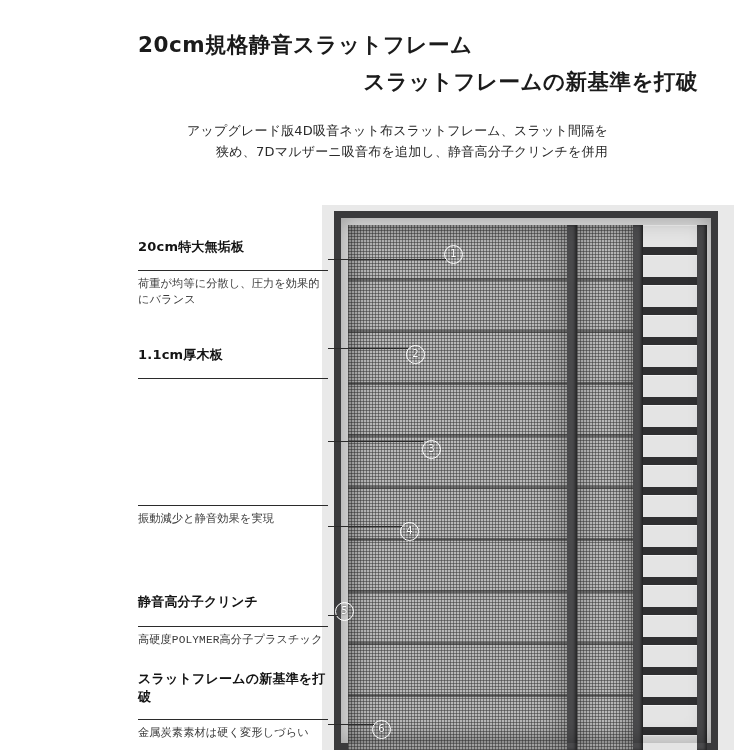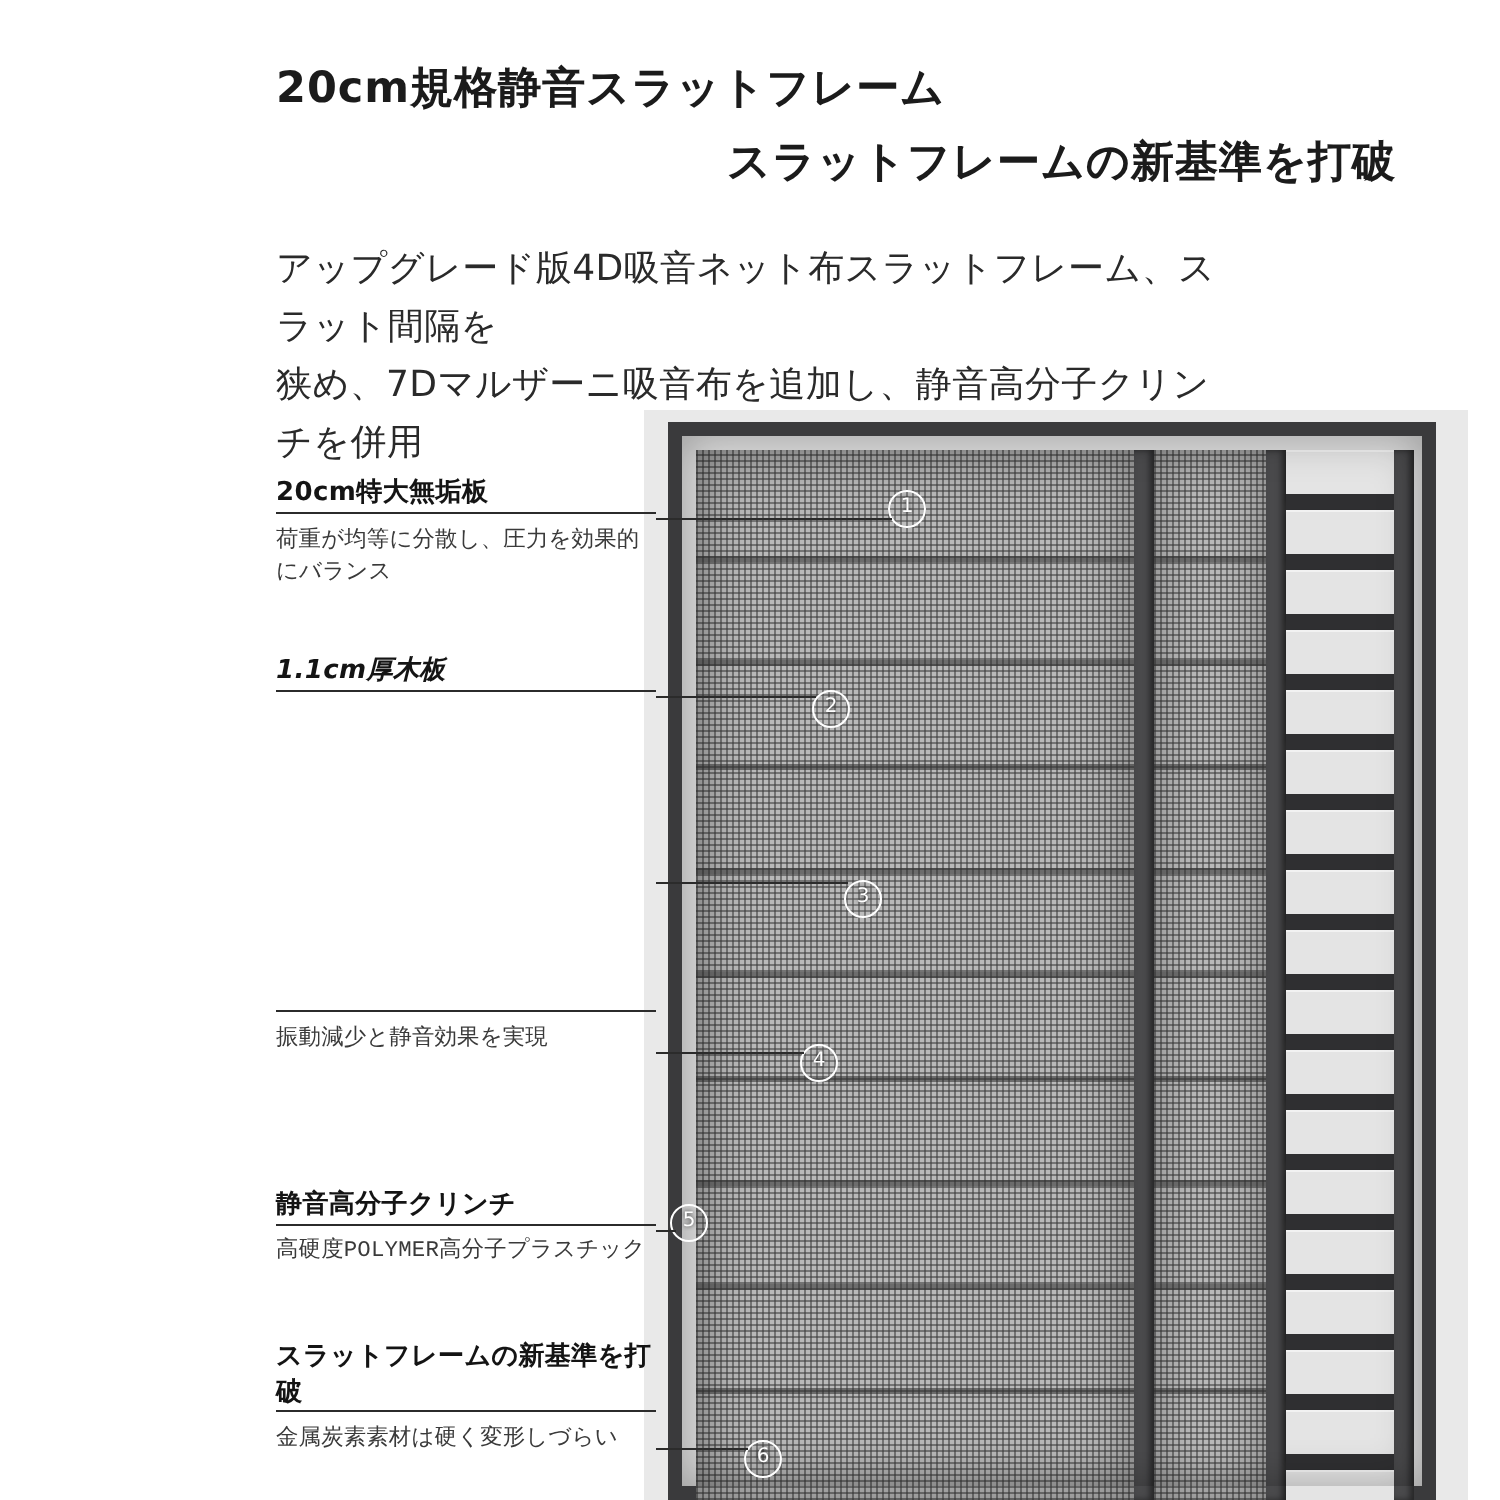--- a/index.html
+++ b/index.html
@@ -16,21 +16,21 @@
   
   .headline-block{position:absolute;left:138px;top:28px;width:560px;}
   .headline{
     font-size:21.5px;font-weight:700;letter-spacing:0.5px;
     line-height:1.55;color:#1b1b1b;white-space:nowrap;
   }
   .headline.second{margin-top:4px;text-align:right;}
 
   .subcopy{
     position:absolute;left:138px;top:120px;width:470px;
-    font-size:18px;line-height:1.62;color:#2a2a2a;letter-spacing:0.2px;
+    font-size:13px;line-height:1.62;color:#2a2a2a;letter-spacing:0.2px;text-align:right;
   }
   .subcopy .line3{margin-top:8px;}
 
   
   .product{
     position:absolute;left:322px;top:205px;width:412px;height:545px;
     background:#e9e9e9;
     overflow:hidden;
   }
   
@@ -95,21 +95,21 @@
     border:1.4px solid #ffffff;background:rgba(255,255,255,.06);
     color:#ffffff;font-size:10px;line-height:15px;text-align:center;
     font-family:"DejaVu Sans","Liberation Sans",sans-serif;
     text-shadow:0 0 2px rgba(0,0,0,.8);
   }
 
   
   .callout{position:absolute;width:190px;}
   .callout .title{
     font-size:13px;font-weight:700;color:#141414;letter-spacing:.2px;
-    padding-bottom:0;line-height:1.35;
+    padding-bottom:14px;line-height:1.35;
   }
   .callout .rule{height:1px;background:#2b2b2b;width:100%;}
   .callout .desc{
     font-size:11.2px;line-height:1.5;color:#3a3a3a;margin-top:5px;letter-spacing:.1px;
   }
   
   .leader{position:absolute;height:1px;background:#2b2b2b;}
 </style>
 </head>
 <body>
@@ -194,21 +194,21 @@
     <div class="marker" style="left:50px;top:515px;">6</div>
   </div>
 
   <div class="callout" style="left:138px;top:238px;">
     <div class="title">20cm特大無垢板</div>
     <div class="rule"></div>
     <div class="desc">荷重が均等に分散し、圧力を効果的にバランス</div>
   </div>
   <div class="leader" style="left:328px;top:259px;width:118px;"></div>
 
-  <div class="callout" style="left:138px;top:327px;font-style:italic;">
+  <div class="callout" style="left:138px;top:346px;">
     <div class="title">1.1cm厚木板</div>
     <div class="rule"></div>
   </div>
   <div class="leader" style="left:328px;top:348px;width:80px;"></div>
 
   <div class="leader" style="left:328px;top:441px;width:96px;"></div>
 
   <div class="callout" style="left:138px;top:505px;">
     <div class="rule"></div>
     <div class="desc">振動減少と静音効果を実現</div>

